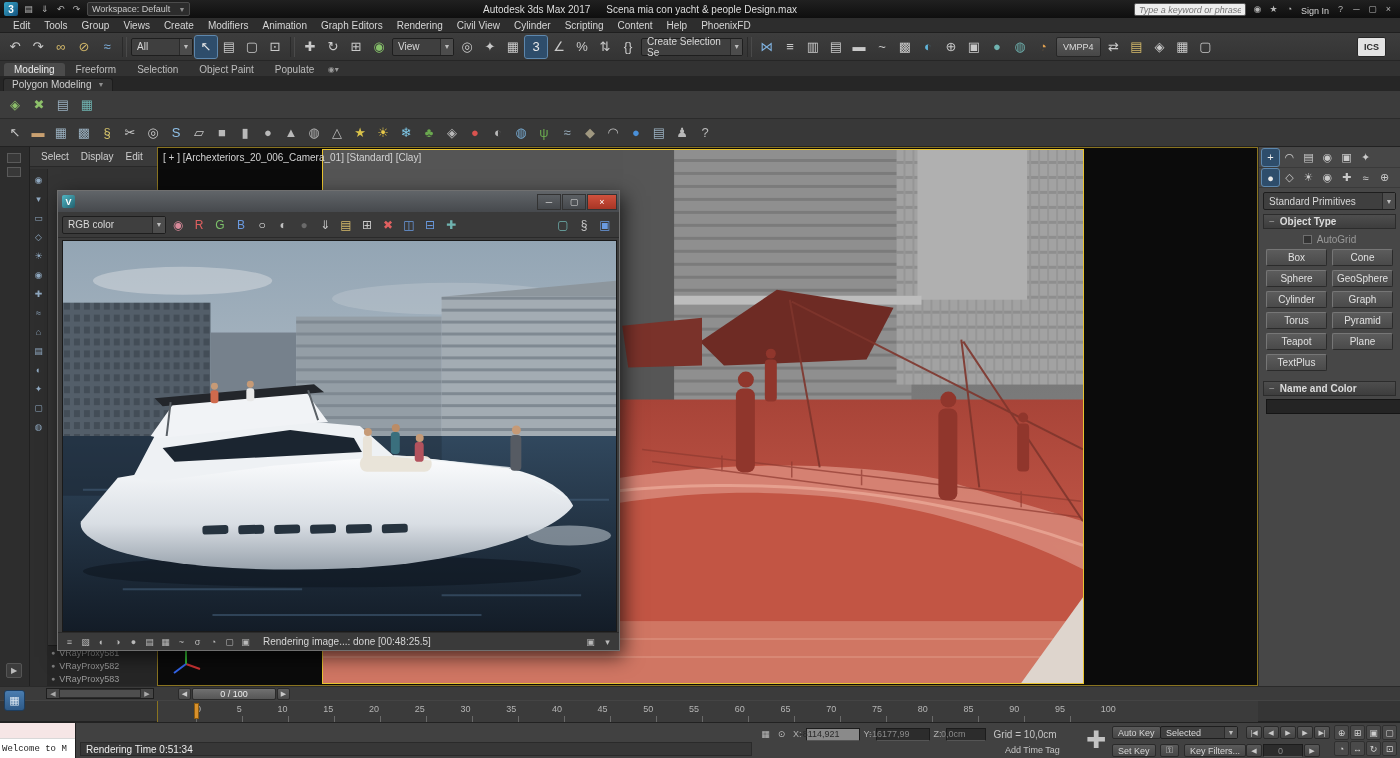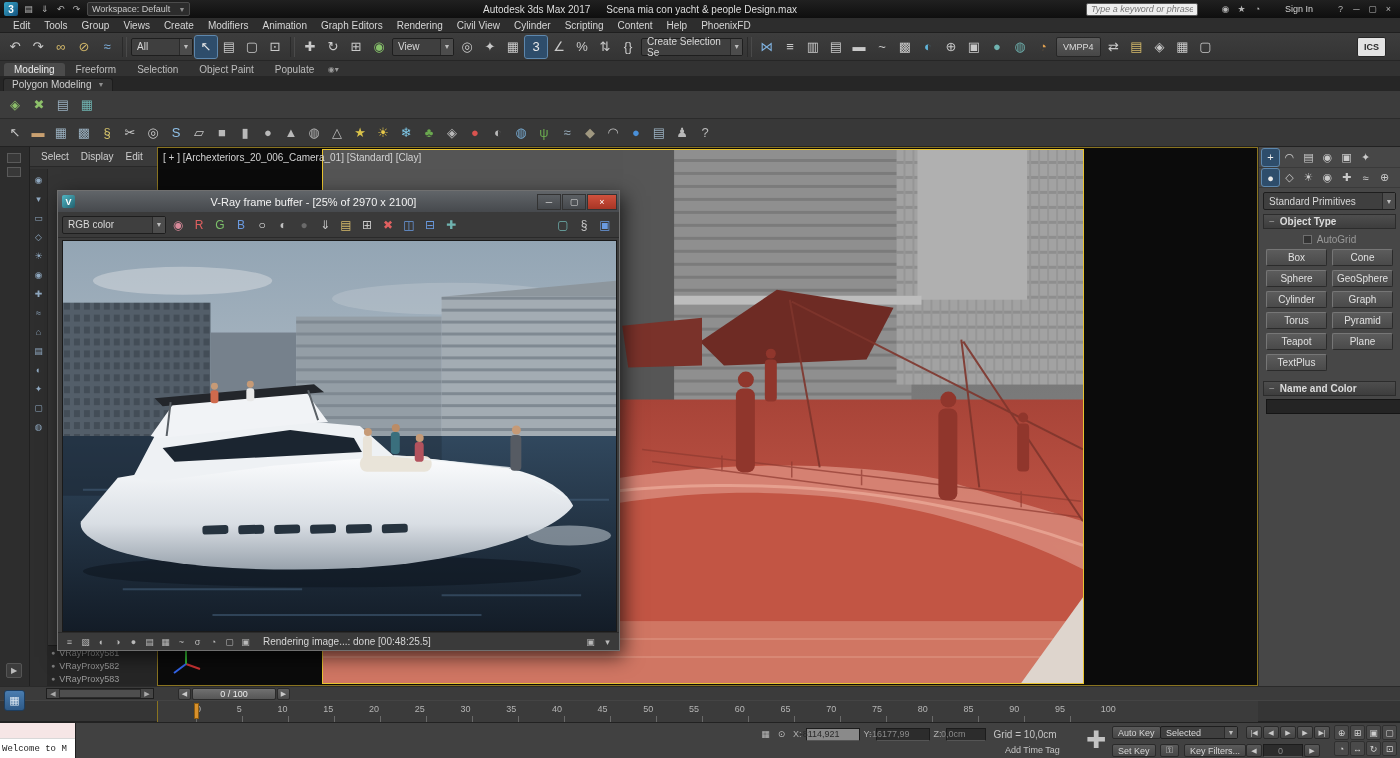--- a/index.html
+++ b/index.html
@@ -11,21 +11,21 @@
   #titlebar{position:absolute;left:0;top:0;width:100%;height:18px;z-index:40;
     background:linear-gradient(#202020,#0e0e0e);display:flex;align-items:center;padding:0 4px;gap:3px;font-size:10px;color:#c9c9c9}
   .logo{width:14px;height:14px;border-radius:2px;background:linear-gradient(135deg,#37a6c8,#14527e);
     color:#fff;font-weight:bold;font-size:10px;display:flex;align-items:center;justify-content:center;flex:0 0 auto}
   .qicon{width:15px;height:14px;display:flex;align-items:center;justify-content:center;font-size:9px;color:#b5b5b5}
   .ws{display:flex;align-items:center;height:14px;background:#2c2c2c;border:1px solid #4c4c4c;border-radius:2px;
     padding:0 4px;font-size:9px;color:#c9c9c9;gap:8px}
   .ws .caret{font-size:7px;color:#8f8f8f}
   #tb-title{position:absolute;left:300px;right:420px;display:flex;justify-content:center;gap:16px;
     font-size:10px;color:#dedede;pointer-events:none;white-space:nowrap}
-  #tb-right{margin-left:auto;display:flex;align-items:center;gap:20px}
+  #tb-right{margin-left:auto;display:flex;align-items:flex-end;gap:4px}
   #search-input{width:112px;height:13px;background:#ededed;border:1px solid #555;border-radius:2px;
     font-size:9px;font-style:italic;color:#555;padding:0 4px;font-family:"Liberation Sans",sans-serif}
   .signin{font-size:9px;color:#d5d5d5}
 
   
   #menubar{position:absolute;left:0;top:18px;width:100%;height:15px;background:#2d2d2d;border-bottom:1px solid #1f1f1f;
     display:flex;align-items:center;padding-left:6px}
   .mitem{font-size:10px;color:#d6d6d6;padding:0 7px;height:100%;display:flex;align-items:center}
 
   
@@ -537,21 +537,20 @@
       <div id="name-row">
         <input id="name-field" style="">
 
       </div>
     </div>
   </div>
 
   <div id="vfb">
     <div id="vfb-title">
       <span id="vfb-icon">V</span>
-      <span id="vfb-title-text">V-Ray frame buffer - [25% of 2970 x 2100]</span>
       <div id="vfb-winbtns">
         <span class="wbtn">─</span>
         <span class="wbtn">▢</span>
         <span class="wbtn close">×</span>
       </div>
     </div>
     <div id="vfb-toolbar">
       <div class="dd" style="width:104px;height:18px">
         <span>RGB color</span>
         <span class="arrow">▼</span>
@@ -721,20 +720,23 @@
       <div id="ruler-ticks"></div>
       <div id="frame-marker"></div>
     </div>
   </div>
 
   <div id="statusbar">
     <div id="listener">
       <div id="macro-pane"></div>
       <div id="listener-pane">Welcome to M</div>
     </div>
+    <div class="promptline" style="top:19px;color:#ececec">
+      <span>Rendering Time 0:51:34</span>
+    </div>
     <div id="st-center">
       <span class="irow">
 
       <span class="vsicon">▦</span>
           <span class="vsicon">⊙</span>
         </span>
       <span class="slab">X:</span>
       <span class="sfield sel w54">-8114,921</span>
       <span class="slab">Y:</span>
       <span class="sfield w54">-16177,99</span>

